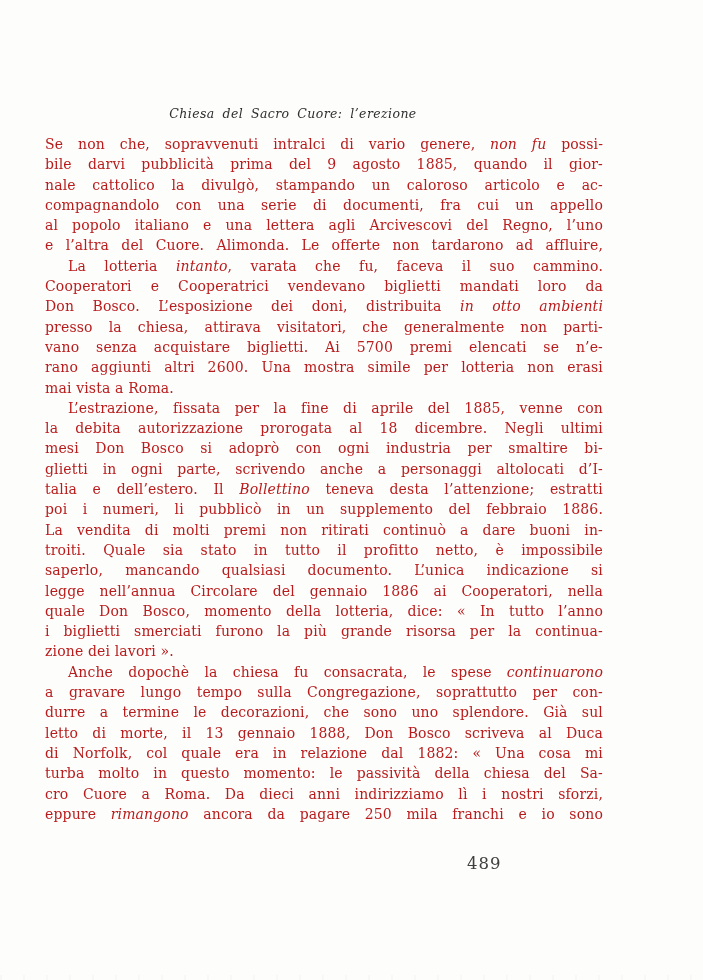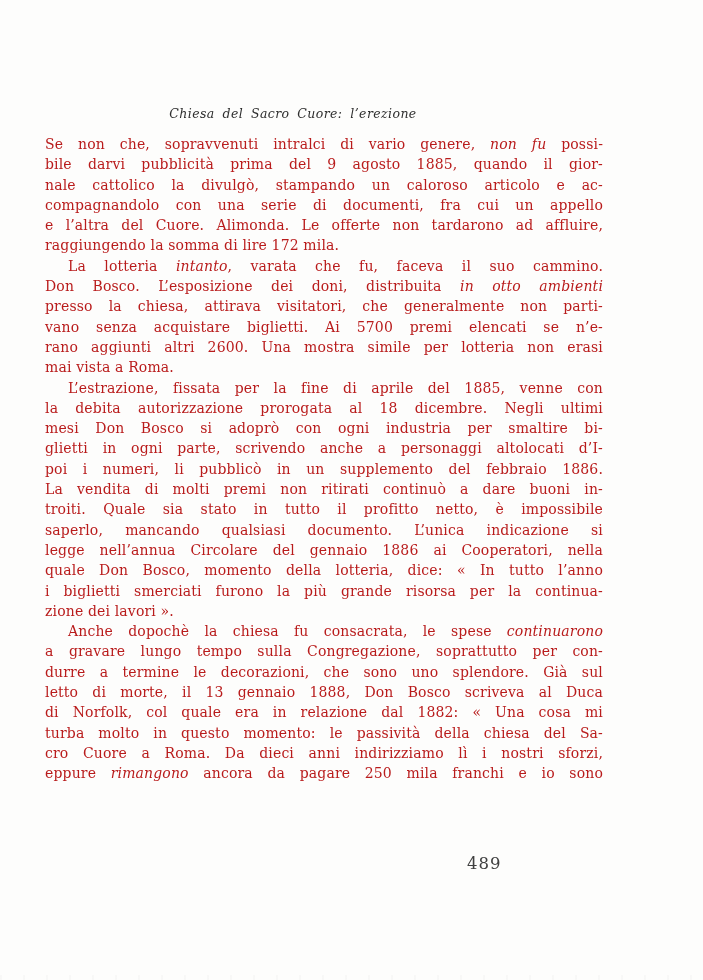--- a/index.html
+++ b/index.html
@@ -89,36 +89,38 @@
 
 <div class="page">
   <div class="running-header">Chiesa del Sacro Cuore: l’erezione</div>
 
   <div class="text-block">
       <div class="para">
         <div class="line"><span>Se non che, sopravvenuti intralci di vario genere, </span><i>non fu</i><span> possi-</span></div>
         <div class="line"><span>bile darvi pubblicità prima del 9 agosto 1885, quando il gior-</span></div>
         <div class="line"><span>nale cattolico la divulgò, stampando un caloroso articolo e ac-</span></div>
         <div class="line"><span>compagnandolo con una serie di documenti, fra cui un appello</span></div>
+        <div class="line"><span>al popolo italiano e una lettera agli Arcivescovi del Regno, l’uno</span></div>
         <div class="line"><span>e l’altra del Cuore. Alimonda. Le offerte non tardarono ad affluire,</span></div>
-        <div class="line nojust"><span>raggiungendo la somma di lire 172 mila.</span></div>
       </div>
       <div class="para">
         <div class="line indent"><span>La lotteria </span><i>intanto</i><span>, varata che fu, faceva il suo cammino.</span></div>
+        <div class="line"><span>Cooperatori e Cooperatrici vendevano biglietti mandati loro da</span></div>
         <div class="line"><span>Don Bosco. L’esposizione dei doni, distribuita </span><i>in otto ambienti</i></div>
         <div class="line"><span>presso la chiesa, attirava visitatori, che generalmente non parti-</span></div>
         <div class="line"><span>vano senza acquistare biglietti. Ai 5700 premi elencati se n’e-</span></div>
         <div class="line"><span>rano aggiunti altri 2600. Una mostra simile per lotteria non erasi</span></div>
         <div class="line nojust"><span>mai vista a Roma.</span></div>
       </div>
       <div class="para">
         <div class="line indent"><span>L’estrazione, fissata per la fine di aprile del 1885, venne con</span></div>
         <div class="line"><span>la debita autorizzazione prorogata al 18 dicembre. Negli ultimi</span></div>
         <div class="line"><span>mesi Don Bosco si adoprò con ogni industria per smaltire bi-</span></div>
         <div class="line"><span>glietti in ogni parte, scrivendo anche a personaggi altolocati d’I-</span></div>
+        <div class="line"><span>talia e dell’estero. Il </span><i>Bollettino</i><span> teneva desta l’attenzione; estratti</span></div>
         <div class="line"><span>poi i numeri, li pubblicò in un supplemento del febbraio 1886.</span></div>
         <div class="line"><span>La vendita di molti premi non ritirati continuò a dare buoni in-</span></div>
         <div class="line"><span>troiti. Quale sia stato in tutto il profitto netto, è impossibile</span></div>
         <div class="line"><span>saperlo, mancando qualsiasi documento. L’unica indicazione si</span></div>
         <div class="line"><span>legge nell’annua Circolare del gennaio 1886 ai Cooperatori, nella</span></div>
         <div class="line"><span>quale Don Bosco, momento della lotteria, dice: « In tutto l’anno</span></div>
         <div class="line"><span>i biglietti smerciati furono la più grande risorsa per la continua-</span></div>
         <div class="line nojust"><span>zione dei lavori ».</span></div>
       </div>
       <div class="para">

